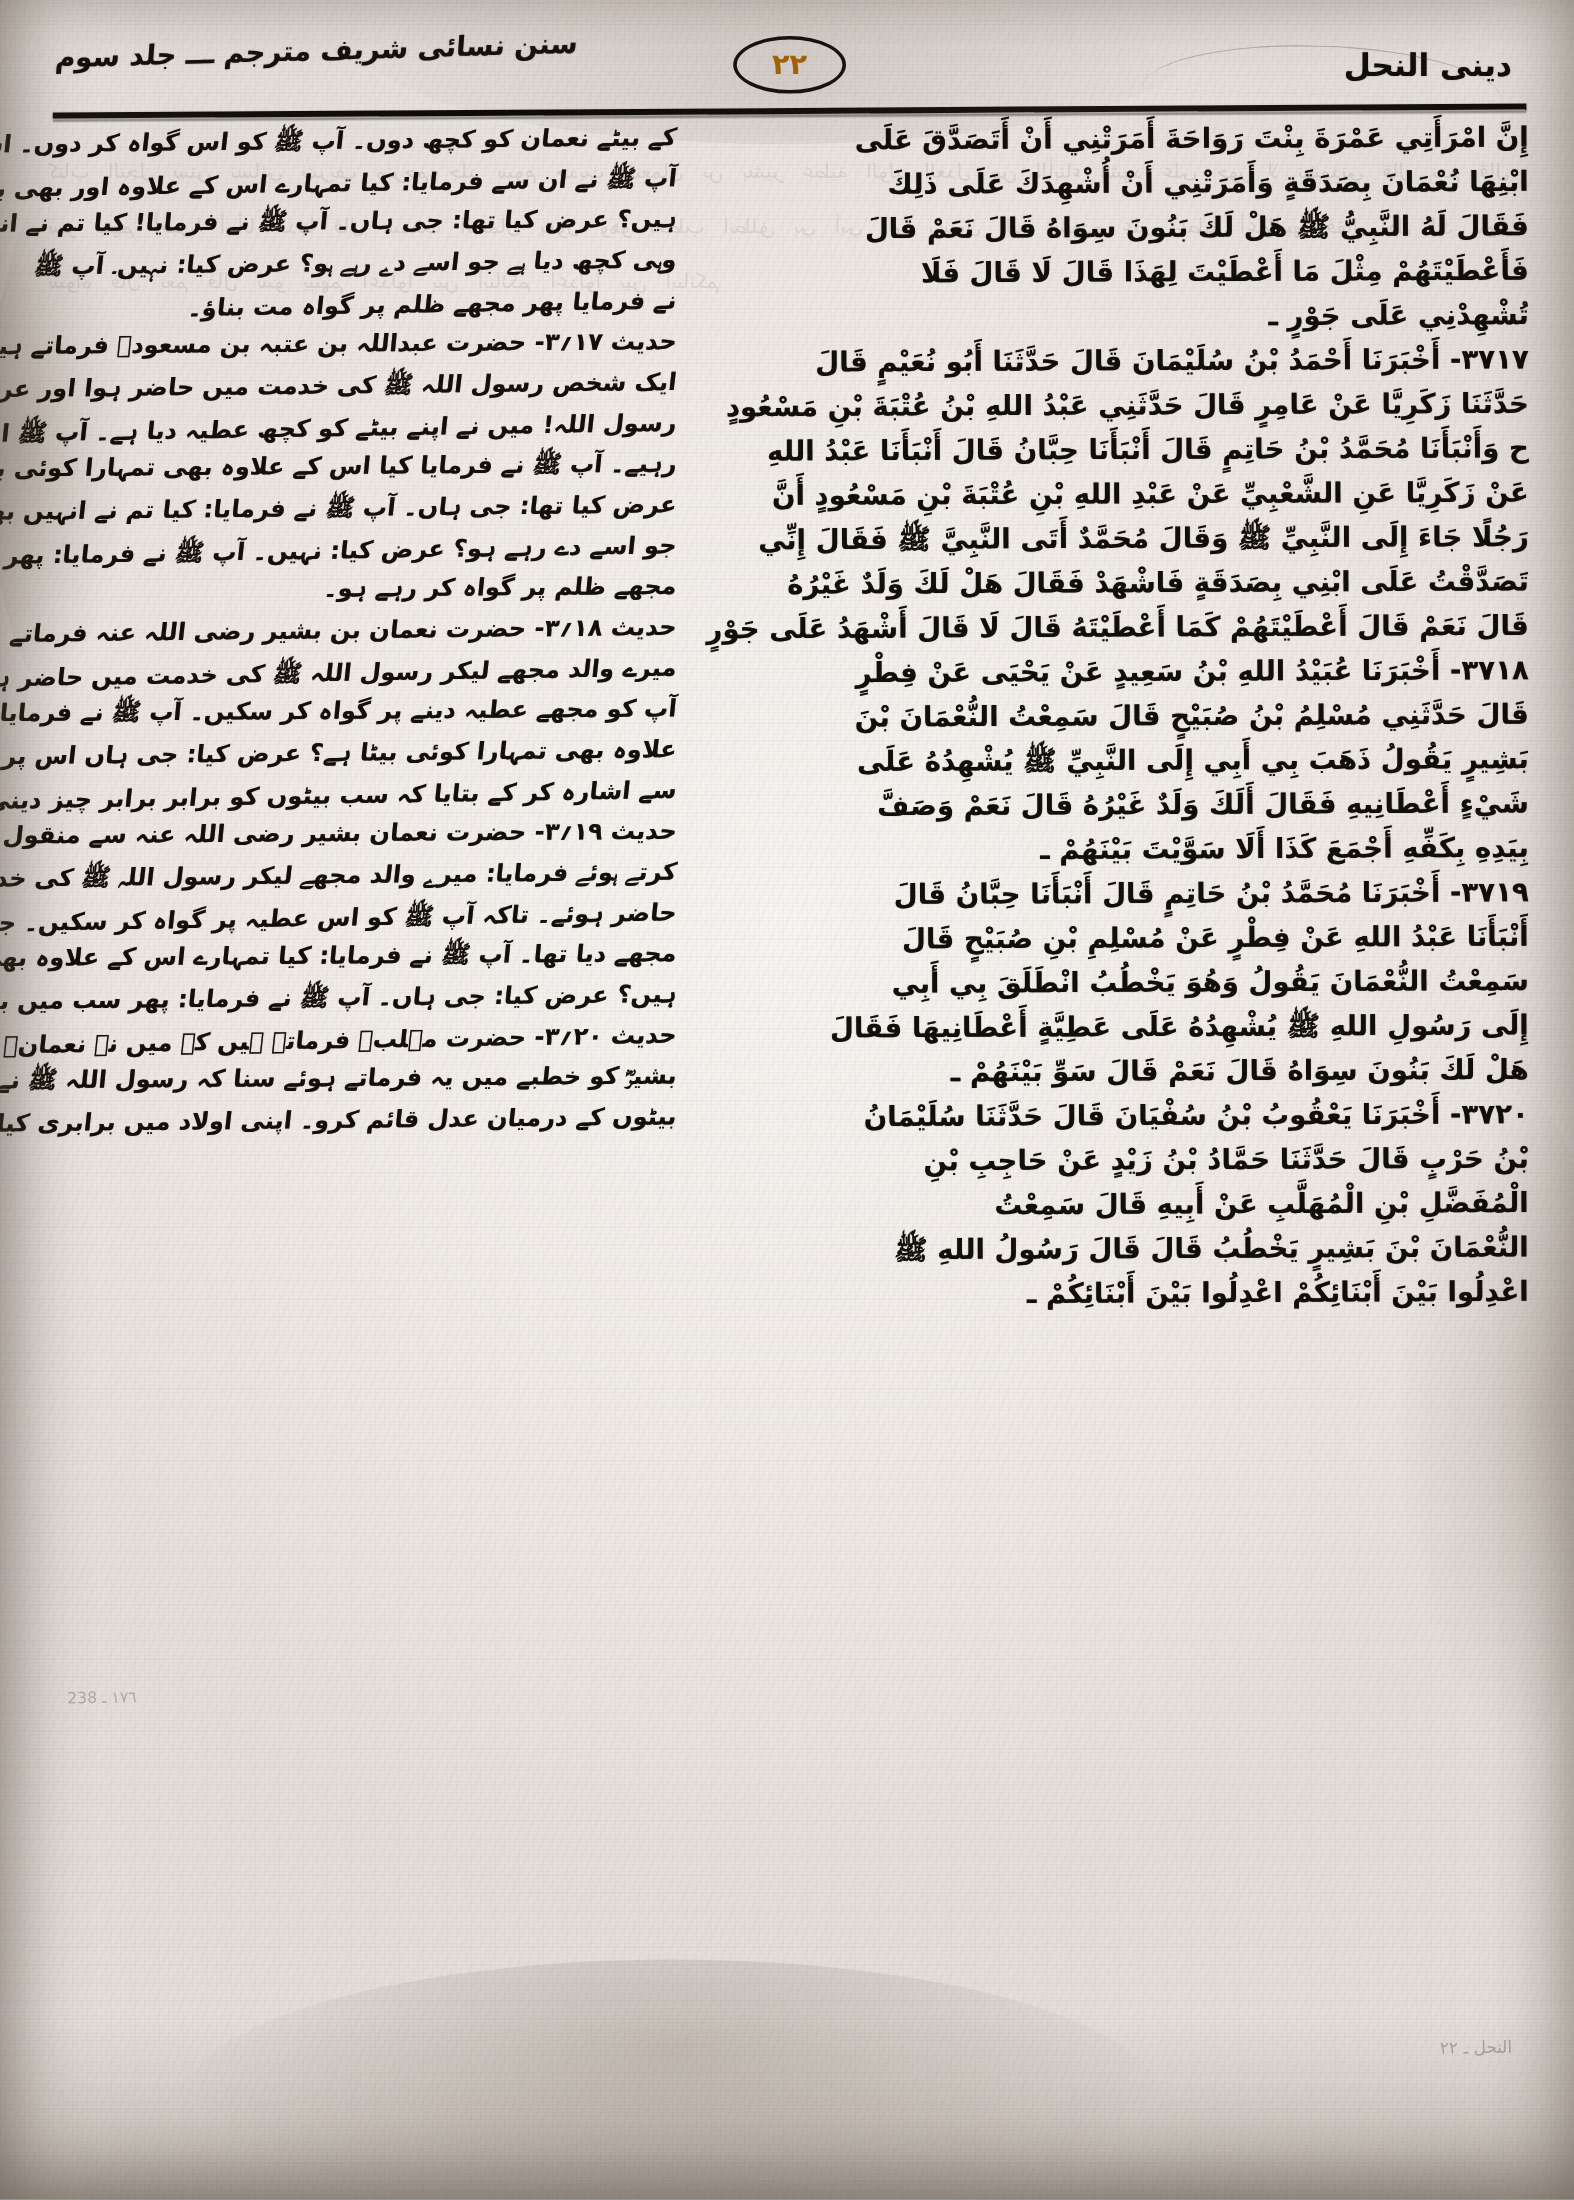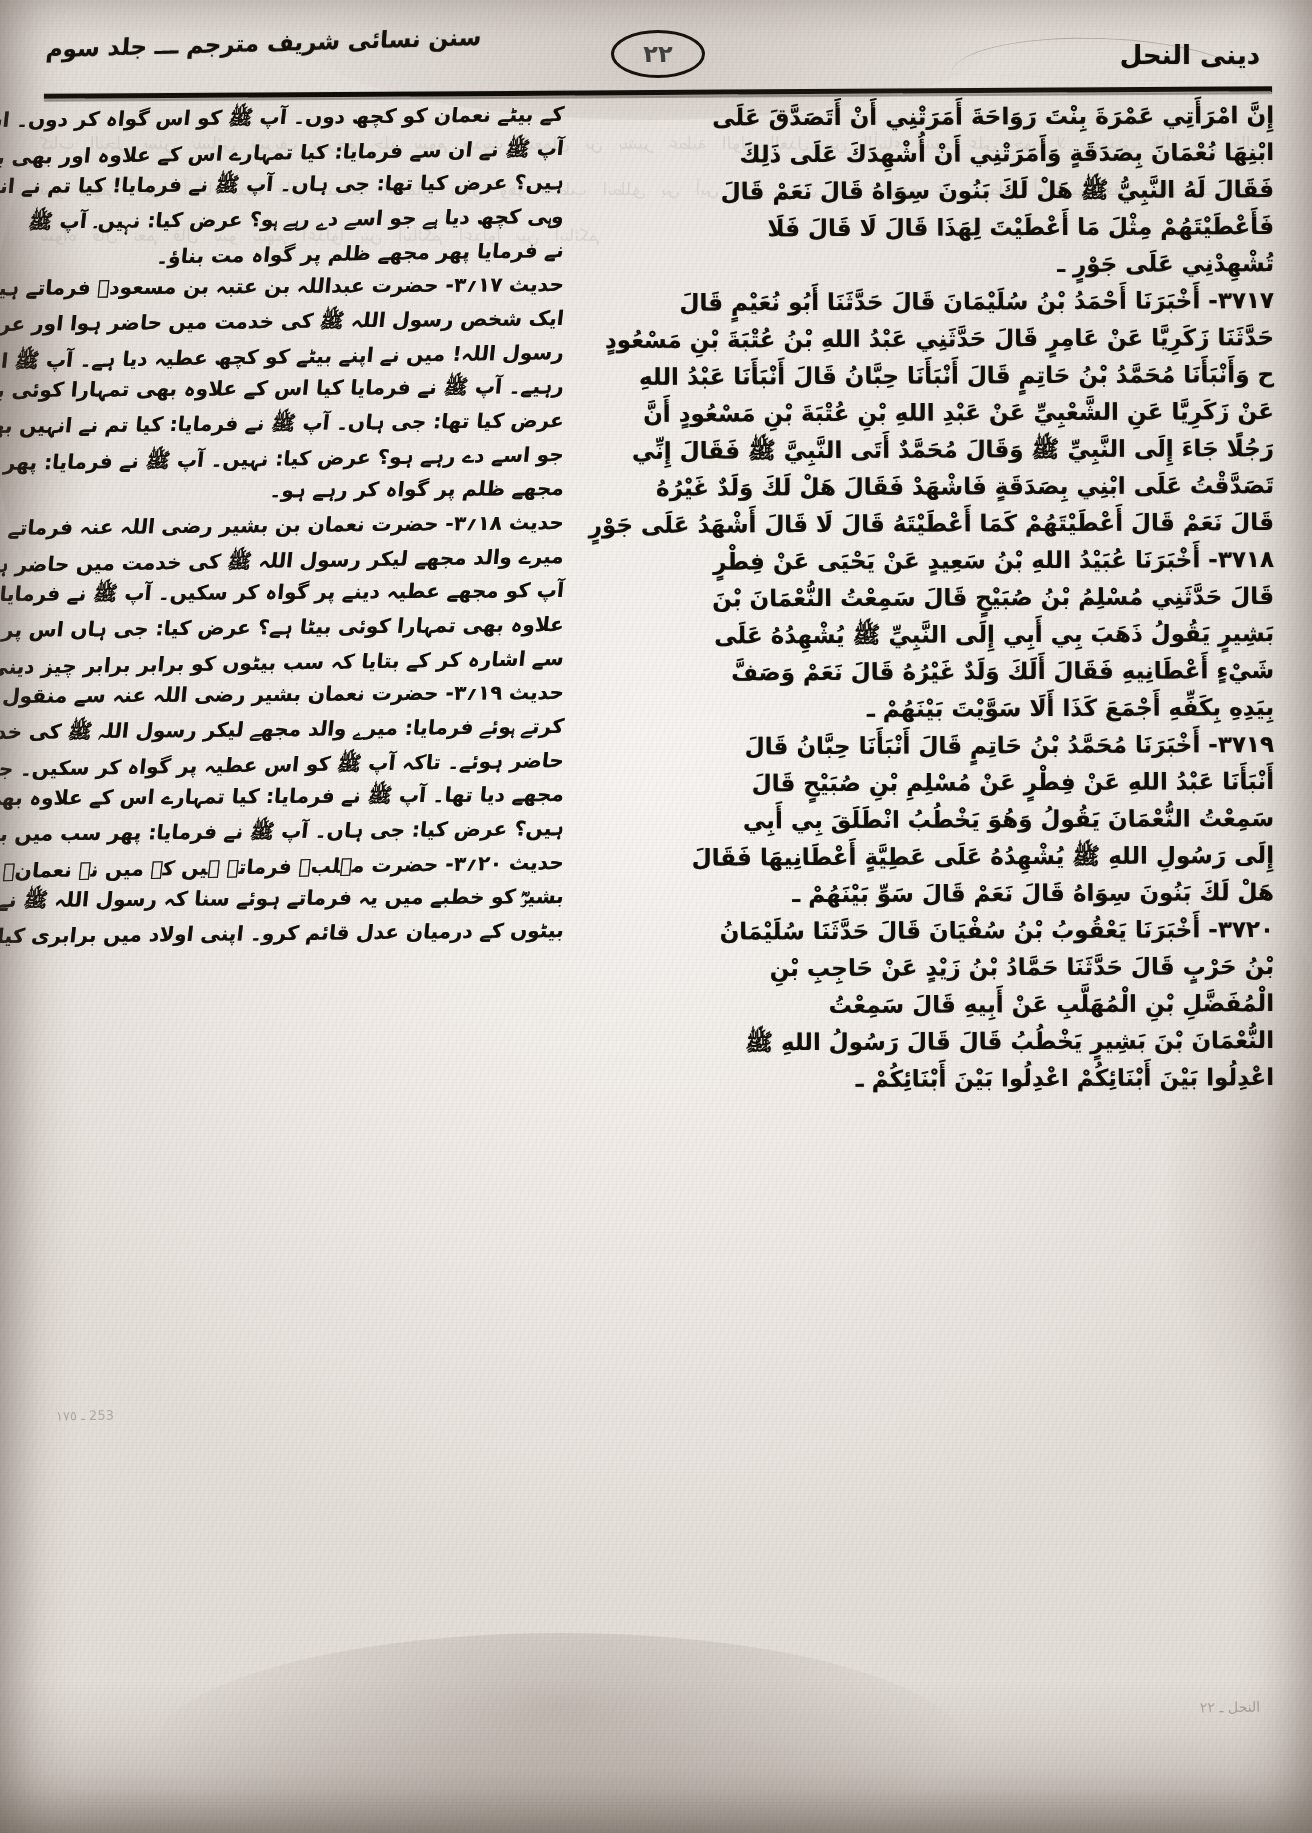--- a/index.html
+++ b/index.html
@@ -74,21 +74,21 @@
     font-size:26px;color:#120f0a;font-weight:700;
     white-space:nowrap;
     text-shadow:0 0 1px rgba(20,16,10,.5);
   }
   .pagenum{
     position:absolute;left:50%;top:4px;transform:translateX(-50%);
     width:88px;height:42px;
     border:3px solid #16120d;
     border-radius:50%;
     display:flex;align-items:center;justify-content:center;
-    font-size:24px;color:#404040;font-weight:700;
+    font-size:24px;color:#a16207;font-weight:700;
     background:transparent;
     letter-spacing:1px;
   }
   .hrule{
     position:absolute;left:44px;right:40px;top:90px;height:5px;
     background:linear-gradient(90deg,#17130e 0%,#0d0b07 30%,#191410 70%,#120f0b 100%);
     transform:rotate(-0.35deg);
     box-shadow:0 1px 2px rgba(0,0,0,.35);
   }
   .hrule2{
@@ -248,18 +248,18 @@
           <div class="ar-line">٣٧٢٠- أَخْبَرَنَا يَعْقُوبُ بْنُ سُفْيَانَ قَالَ حَدَّثَنَا سُلَيْمَانُ</div>
           <div class="ar-line">بْنُ حَرْبٍ قَالَ حَدَّثَنَا حَمَّادُ بْنُ زَيْدٍ عَنْ حَاجِبِ بْنِ</div>
           <div class="ar-line">الْمُفَضَّلِ بْنِ الْمُهَلَّبِ عَنْ أَبِيهِ قَالَ سَمِعْتُ</div>
           <div class="ar-line">النُّعْمَانَ بْنَ بَشِيرٍ يَخْطُبُ قَالَ قَالَ رَسُولُ اللهِ ﷺ</div>
           <div class="ar-line">اعْدِلُوا بَيْنَ أَبْنَائِكُمْ اعْدِلُوا بَيْنَ أَبْنَائِكُمْ ـ</div>
         </div>
     </div>
 
   </div>
 
-  <div class="mark-left">253 ـ ١٧٥</div>
+  <div class="mark-left">١٧٦ ـ 238</div>
   <div class="mark-right">النحل ـ ٢٢</div>
 
   <div class="bottom-noise"></div>
   <div class="edge-shadow"></div>
 </div>
 
 </body></html>

